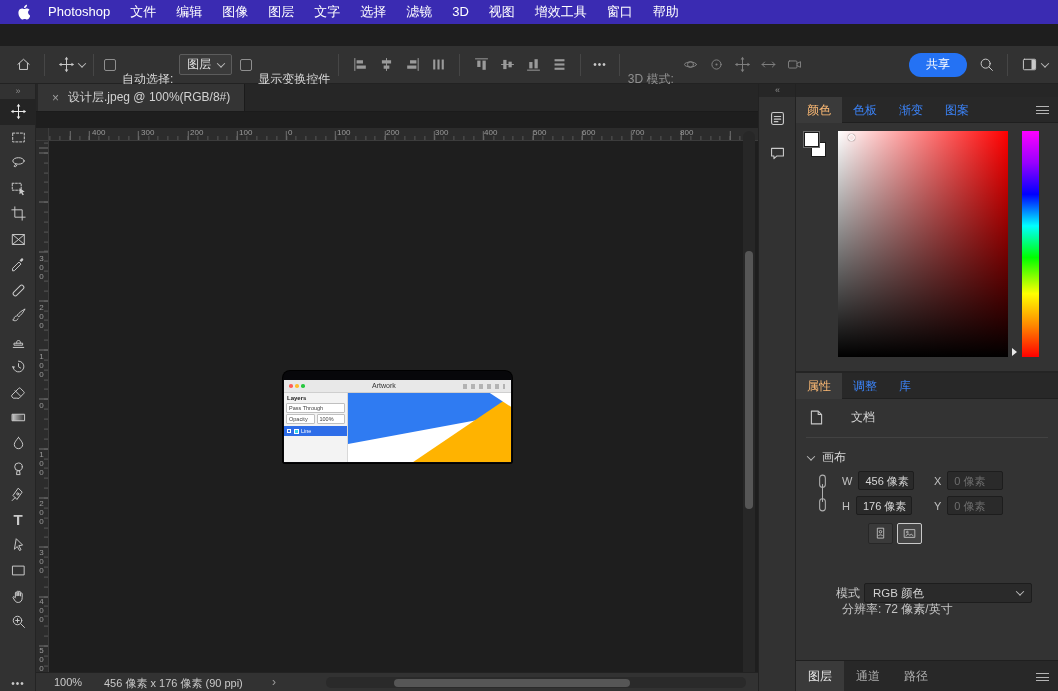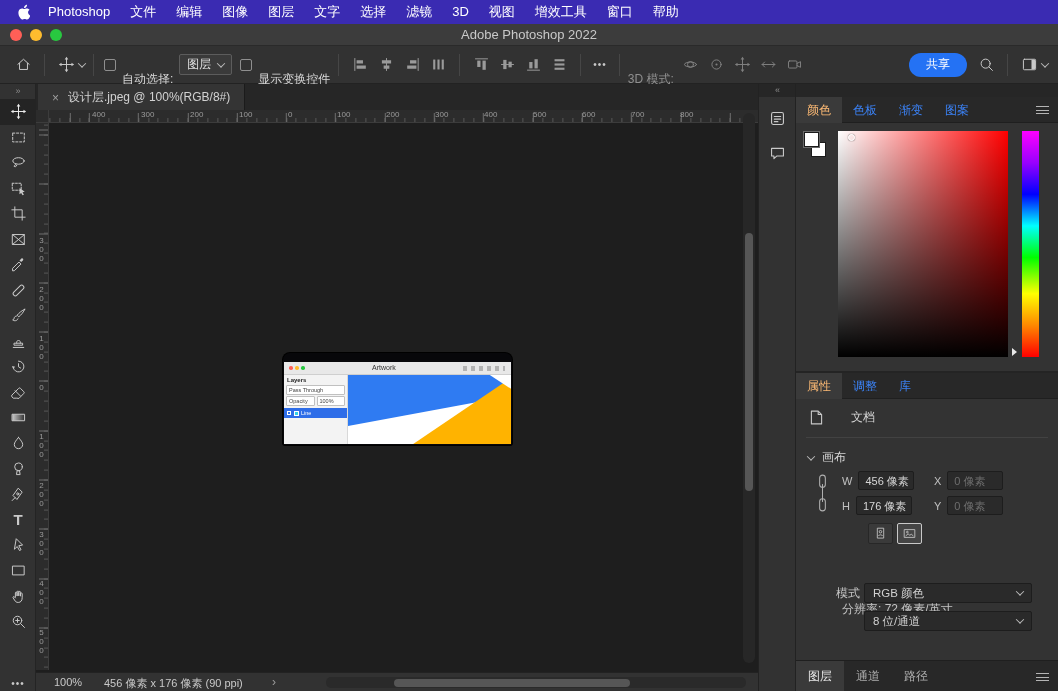--- a/index.html
+++ b/index.html
@@ -56,21 +56,21 @@
   .tb-more{position:absolute;bottom:2px;left:0;width:36px;text-align:center;color:#c9c9c9;font-size:10px;letter-spacing:1px;}
 
   
   .tabbar{position:absolute;left:36px;top:84px;width:722px;height:28px;background:#262626;
     border-bottom:1px solid #1b1b1b;display:flex;align-items:stretch;}
   .dtab{background:#343434;display:flex;align-items:center;gap:9px;padding:0 14px;color:#d2d2d2;font-size:12px;
     border-right:1px solid #1b1b1b;margin-left:2px;white-space:nowrap;}
   .dtab .x{color:#9e9e9e;font-size:12px;}
 
   
-  .canvas{position:absolute;left:36px;top:110px;width:722px;height:560px;background:#1e1e1e;overflow:hidden;}
+  .canvas{position:absolute;left:36px;top:128px;width:722px;height:560px;background:#1e1e1e;overflow:hidden;}
   .corner{position:absolute;left:0;top:0;width:13px;height:13px;background:#2c2c2c;border-right:1px solid #3c3c3c;border-bottom:1px solid #3c3c3c;}
   .hruler{position:absolute;left:13px;top:0;right:0;height:13px;background:#2c2c2c;border-bottom:1px solid #3c3c3c;}
   .hruler .minor{position:absolute;bottom:0;left:0;right:0;height:4px;
     background:repeating-linear-gradient(90deg,#565656 0 1px,transparent 1px 9.86px);background-position:0.4px 0;}
   .hruler .major{position:absolute;bottom:0;left:0;right:0;height:9px;
     background:repeating-linear-gradient(90deg,#6e6e6e 0 1px,transparent 1px 49.3px);background-position:39.8px 0;}
   .hl{position:absolute;top:0px;font-size:8px;color:#9b9b9b;}
   .vruler{position:absolute;left:0;top:13px;width:13px;bottom:0;background:#2c2c2c;border-right:1px solid #3c3c3c;}
   .vruler .minor{position:absolute;right:0;top:0;bottom:0;width:4px;
     background:repeating-linear-gradient(180deg,#565656 0 1px,transparent 1px 9.86px);background-position:0 1.6px;}
@@ -184,26 +184,20 @@
     <span class="mi">文字</span>
     <span class="mi">选择</span>
     <span class="mi">滤镜</span>
     <span class="mi">3D</span>
     <span class="mi">视图</span>
     <span class="mi">增效工具</span>
     <span class="mi">窗口</span>
     <span class="mi">帮助</span>
   </div>
 
-  <div class="titlebar">
-    <span class="tl r"></span>
-    <span class="tl y"></span>
-    <span class="tl g"></span>
-    <div class="wtitle">Adobe Photoshop 2022</div>
-  </div>
 
   <div class="optionsbar">
     <span class="ic">
         <svg viewBox="0 0 24 24">
           <path d="M4 11.8L12 4.6l8 7.2M6.4 10.4V19h11.2v-8.6"></path>
         </svg>
       </span>
     <span class="ob-sep"></span>
     <span class="ic">
         <svg viewBox="0 0 24 24">
@@ -630,24 +624,20 @@
             <circle cx="9" cy="10" r="1.2"></circle>
             <path d="M6.5 15.5l3.5-3 2.5 2 2-1.5 3 2.5"></path>
           </svg>
         </span>
       <div class="pres">分辨率: 72 像素/英寸</div>
       <div class="pmode">模式</div>
       <div class="psel" style="top:184px">
         <span>RGB 颜色</span>
         <i class="caret"></i>
       </div>
-      <div class="psel" style="top:212px">
-        <span>8 位/通道</span>
-        <i class="caret"></i>
-      </div>
     </div>
 
     <div class="ltabs">
       <span class="ltab on">图层</span>
       <span class="ltab">通道</span>
       <span class="ltab">路径</span>
       <span class="lham"></span>
     </div>
   </div>
 

